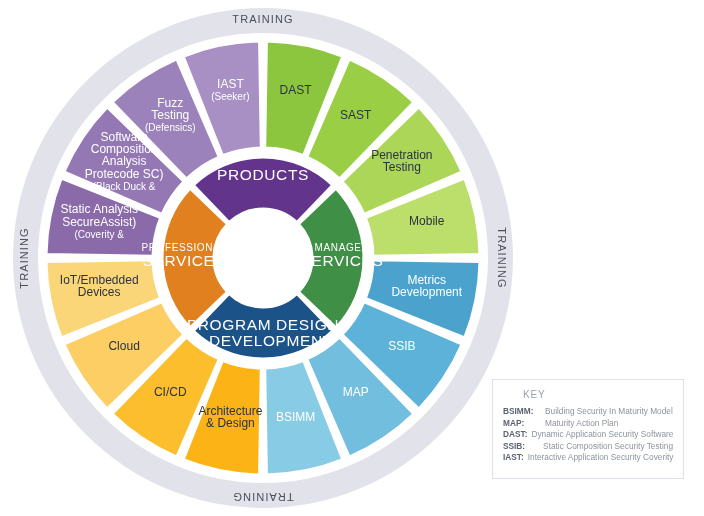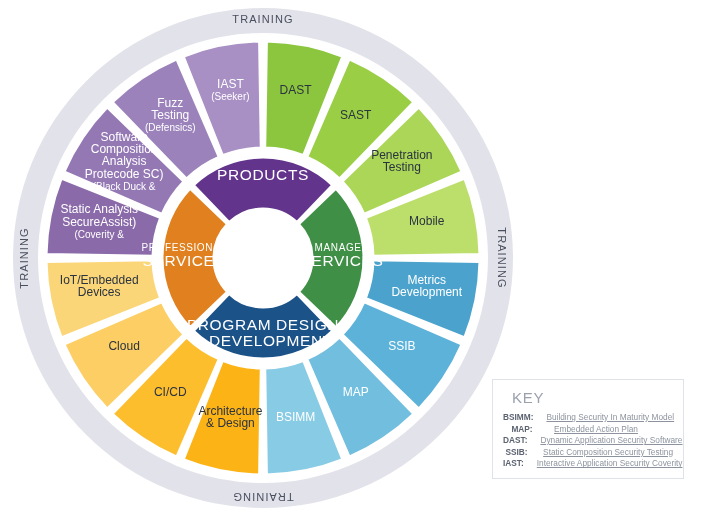--- a/index.html
+++ b/index.html
@@ -22,39 +22,39 @@
   #key-box{
     position:absolute;
     left:492px; top:379px;
     width:192px; height:100px;
     border:1px solid #dfe2e8;
     background:#ffffff;
     box-sizing:border-box;
     padding:9px 10px 8px 10px;
   }
   #key-title{
-    font-size:15px;
+    font-size:10px;
     color:#9aa1ad;
     letter-spacing:0.8px;
-    margin:0 0 6px 9px;
+    margin:0 0 6px 20px;
   }
   .key-row{
     display:flex;
     font-size:8.3px;
     line-height:11.6px;
     white-space:nowrap;
   }
   .key-abbr{
     width:38px;
-    text-align:center;
+    text-align:left;
     font-weight:bold;
     color:#5c6370;
-    padding-right:13px;
+    padding-right:4px;
   }
-  .key-desc{ color:#8d939e;text-decoration:underline; }
+  .key-desc{ color:#8d939e; }
 </style>
 </head>
 <body>
 
 <svg id="wheel" width="704" height="516" viewBox="0 0 704 516">
   <g id="ring-outer-g">
       <path d="M 513 258 A 250 250 0 0 1 13.000003807717718 258.0436332310783 L 38.000003426945966 258.03926990797044 A 225 225 0 0 0 488 258 Z M 13 258.00000000000006 A 250 250 0 0 1 512.9999961922823 257.95636676892184 L 487.99999657305403 257.9607300920296 A 225 225 0 0 0 38 258 Z" fill="#e2e2ea"></path>
     </g>
   <g id="seg-g">
       <path d="M 46.02677075147966 254.5915121433349 A 217 217 0 0 1 61.23850256224944 178.1169720674249 L 160.72458655229235 217.50629920468543 A 110 110 0 0 0 153.01357042701733 256.2721950956997 Z" fill="#8a6aa8" stroke="#ffffff" stroke-width="3"></path>
@@ -171,21 +171,21 @@
 
 <div id="key-box">
   <div id="key-title">KEY</div>
   <div id="key-rows">
       <div class="key-row">
         <span class="key-abbr">BSIMM:</span>
         <span class="key-desc">Building Security In Maturity Model</span>
       </div>
       <div class="key-row">
         <span class="key-abbr">MAP:</span>
-        <span class="key-desc">Embedded Action Plan</span>
+        <span class="key-desc">Maturity Action Plan</span>
       </div>
       <div class="key-row">
         <span class="key-abbr">DAST:</span>
         <span class="key-desc">Dynamic Application Security Software</span>
       </div>
       <div class="key-row">
         <span class="key-abbr">SSIB:</span>
         <span class="key-desc">Static Composition Security Testing</span>
       </div>
       <div class="key-row">

